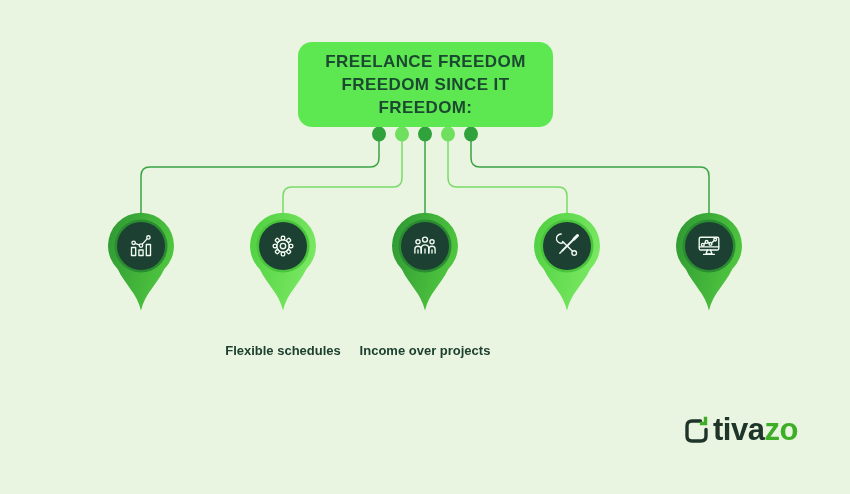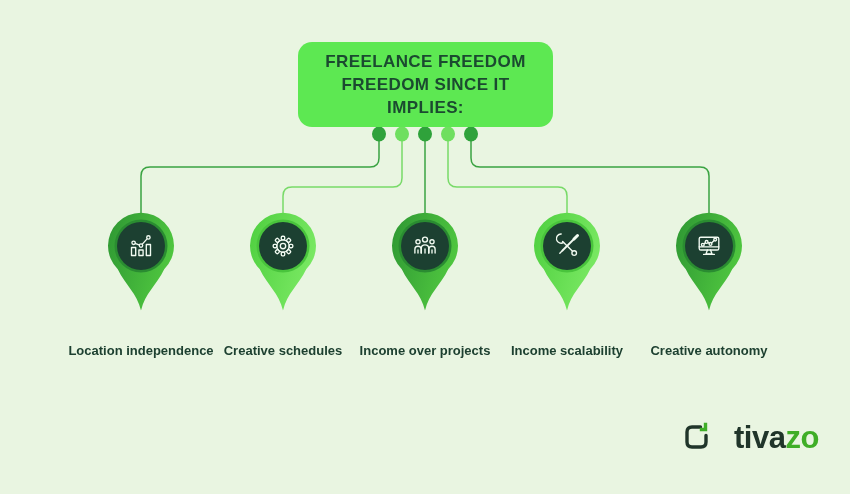--- a/index.html
+++ b/index.html
@@ -36,21 +36,21 @@
   .stop-pd1{stop-color:var(--pin-dark-1);} .stop-pd2{stop-color:var(--pin-dark-2);}
   .stop-pl1{stop-color:var(--pin-light-1);} .stop-pl2{stop-color:var(--pin-light-2);}
   .halo-dark{fill:var(--pin-halo-dark);} .halo-light{fill:var(--pin-halo-light);}
   .pin-inner{fill:var(--pin-inner);}
 
   .branch-label{
     position:absolute;top:342px;width:150px;text-align:center;
     color:var(--label-text);font-weight:bold;font-size:13px;line-height:18.5px;z-index:2;
   }
 
-  .logo{position:absolute;left:681px;top:411px;display:flex;gap:22px;z-index:2;margin-top:8px;}
+  .logo{position:absolute;left:681px;top:411px;display:flex;align-items:center;gap:1px;z-index:2;}
   .logo-mark{display:block;}
   .logo-word{font-size:31px;font-weight:bold;letter-spacing:-0.5px;line-height:38px;}
   .logo-word .t-dark{color:var(--logo-dark);}
   .logo-word .t-green{color:var(--logo-green);}
 </style>
 </head>
 <body>
 
 <div class="canvas">
 
@@ -69,21 +69,21 @@
     <ellipse class="dot-dark" cx="379" cy="134" rx="7" ry="7.6"></ellipse>
     <ellipse class="dot-light" cx="402" cy="134" rx="7" ry="7.6"></ellipse>
     <ellipse class="dot-dark" cx="425" cy="134" rx="7" ry="7.6"></ellipse>
     <ellipse class="dot-light" cx="448" cy="134" rx="7" ry="7.6"></ellipse>
     <ellipse class="dot-dark" cx="471" cy="134" rx="7" ry="7.6"></ellipse>
   </svg>
 
   <div class="title-card">
     <div class="title-line">FREELANCE FREEDOM</div>
     <div class="title-line">FREEDOM SINCE IT</div>
-    <div class="title-line">IMPLIES:</div>
+    <div class="title-line">FREEDOM:</div>
   </div>
 
   <svg class="pin" style="left:107px" width="68" height="100" viewBox="0 0 68 100">
     <defs>
       <linearGradient id="gradDark" x1="0" y1="0" x2="1" y2="0.4">
         <stop class="stop-pd1" offset="0"></stop>
           <stop class="stop-pd2" offset="1"></stop>
       </linearGradient>
       <linearGradient id="gradLight" x1="0" y1="0" x2="1" y2="0.4">
         <stop class="stop-pl1" offset="0"></stop>
@@ -167,25 +167,22 @@
         <path d="M14.4 20 L13 24 H19 L17.6 20"></path>
         <path d="M10.6 24.4 H21.4"></path>
       </g>
       <circle class="node" cx="9.8" cy="14.8" r="1.4"></circle>
       <circle class="node" cx="13.6" cy="11.9" r="1.4"></circle>
       <circle class="node" cx="17.5" cy="13.9" r="1.4"></circle>
       <circle class="node" cx="22.2" cy="9.6" r="1.4"></circle>
     </g>
   </svg>
 
-  <div class="branch-label" style="left:66px">Location independence</div>
-  <div class="branch-label" style="left:208px">Creative schedules</div>
+  <div class="branch-label" style="left:208px">Flexible schedules</div>
   <div class="branch-label" style="left:350px">Income over projects</div>
-  <div class="branch-label" style="left:492px">Income scalability</div>
-  <div class="branch-label" style="left:634px">Creative autonomy</div>
 
   <div class="logo">
     <svg class="logo-mark" width="31" height="34" viewBox="0 0 31 34">
       <path d="M19.5 8 H11 Q6 8 6 13 V23 Q6 28 11 28 H20 Q25 28 25 23 V16.5" fill="none" stroke="var(--logo-dark)" stroke-width="3.4" stroke-linecap="round"></path>
       <path d="M20.5 10.5 H24.5 V5.5" fill="none" stroke="var(--logo-green)" stroke-width="3.4" stroke-linecap="square" stroke-linejoin="miter"></path>
     </svg>
     <div class="logo-word"><span class="t-dark">tiva</span><span class="t-green">zo</span></div>
   </div>
 
 </div>

